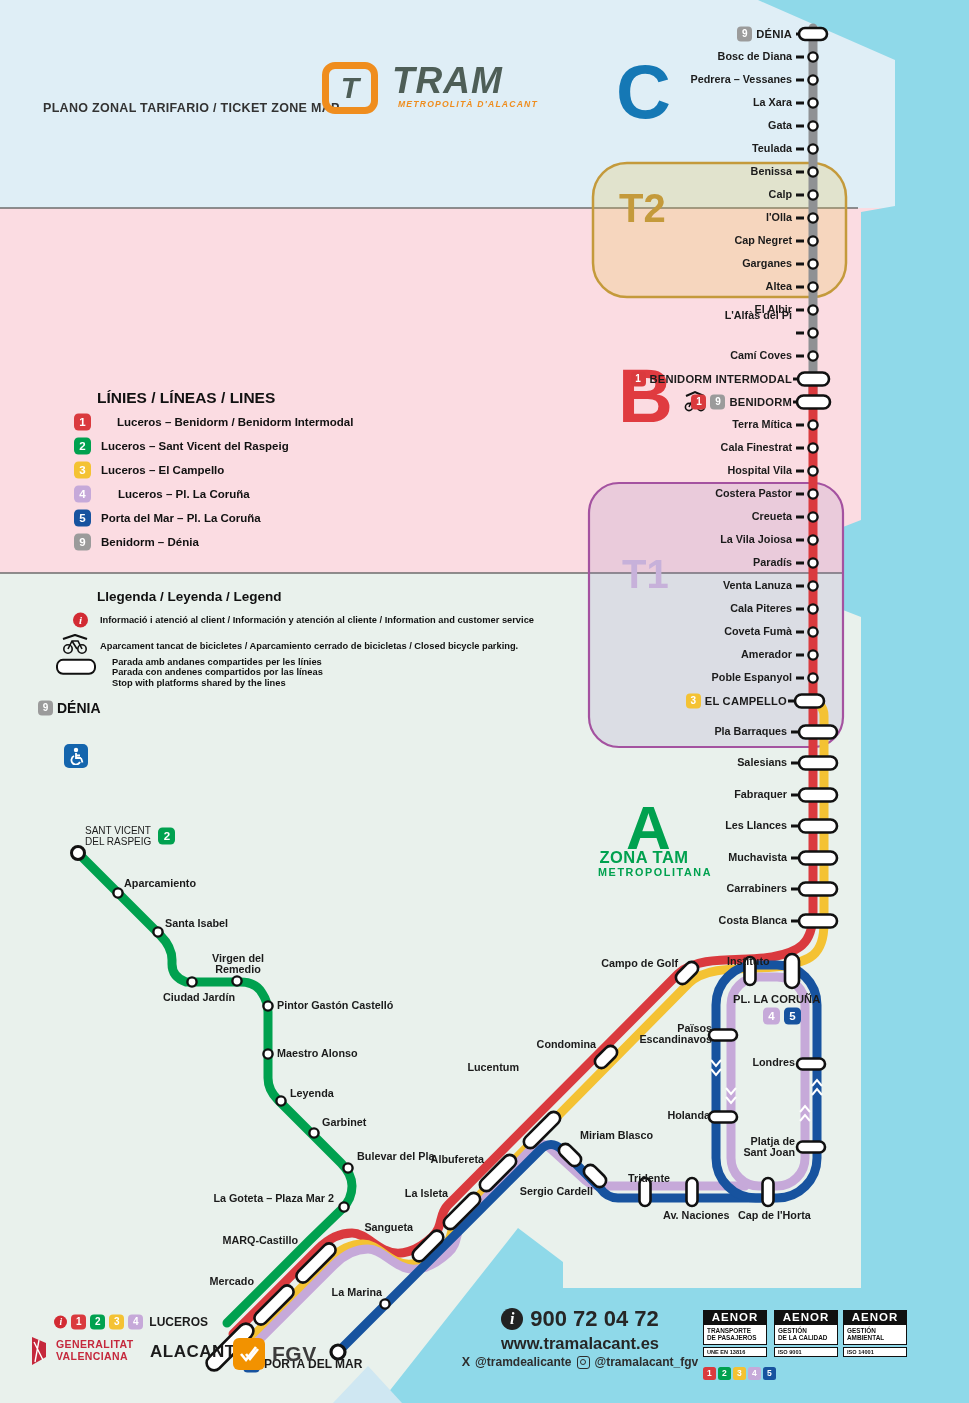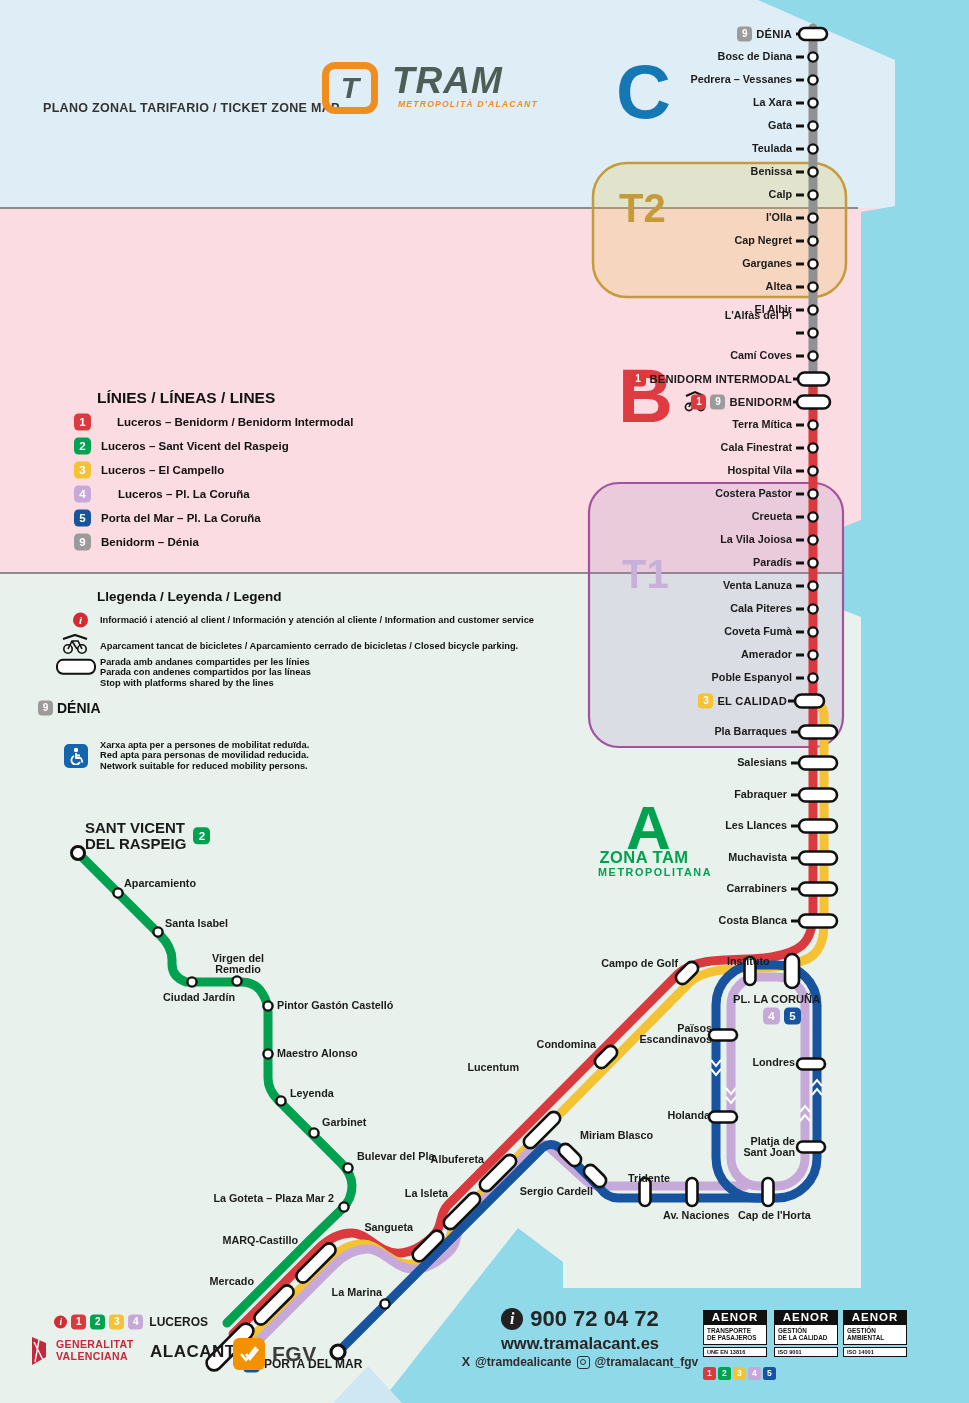--- a/index.html
+++ b/index.html
@@ -220,40 +220,37 @@
 <svg class="abs" style="left:60px;top:634px;" width="30" height="22">
   <g stroke="#111" stroke-width="1.6" fill="none">
     <circle cx="8" cy="15" r="4.2"></circle>
         <circle cx="22" cy="15" r="4.2"></circle>
     <path d="M8,15 L12,7 L18,7 L22,15 M12,7 L17,15"></path>
     <path d="M3,5 L15,1 L27,5" stroke-width="2.2"></path>
   </g>
 </svg>
 <div class="s legtext" style="left:100px;top:646px;">Aparcament tancat de bicicletes / Aparcamiento cerrado de bicicletas / Closed bicycle parking.</div>
 <div class="s" style="left:56px;top:668px;"><span class="oval" style="display:inline-block;"></span></div>
-<div class="s legtext pre" style="left:100px;top:673px;">Parada amb andanes compartides per les línies
+<div class="s legtext pre" style="left:112px;top:673px;">Parada amb andanes compartides per les línies
 Parada con andenes compartidos por las líneas
 Stop with platforms shared by the lines</div>
 <div class="s row" style="left:38px;top:708px;">
   <span class="bdg b9">9</span>
   <span style="font-weight:900;font-size:14px;color:#111;">DÉNIA</span>
 </div>
 <div class="s" style="left:64px;top:756px;">
   <span class="whl" style="width:24px;height:24px;">
     <svg width="18" height="18" viewBox="0 0 18 18">
       <circle cx="9" cy="3" r="2.2" fill="#fff"></circle>
       <path d="M9,6 L9,11 L14,11 M9,8.5 L13,8.5" stroke="#fff" stroke-width="1.8" fill="none"></path>
       <path d="M7,9 A4.5,4.5 0 1 0 13,15" stroke="#fff" stroke-width="1.8" fill="none"></path>
       <path d="M14,11 L15.5,15.5" stroke="#fff" stroke-width="1.8"></path>
     </svg>
   </span>
 </div>
-<div class="s legtext pre" style="left:100px;top:756px;">Xarxa apta per a persones de mobilitat reduïda.
-Red apta para personas de movilidad reducida.
-Network suitable for reduced mobility persons.</div>
 
 <div class="s vr row" style="top:34px;justify-content:flex-end;">
       <span class="bdg b9">9</span>
       <span class="maj">DÉNIA</span>
     </div>
 <div class="s vr" style="top:57px;">Bosc de Diana</div>
 <div class="s vr" style="top:80px;">Pedrera – Vessanes</div>
 <div class="s vr" style="top:103px;">La Xara</div>
 <div class="s vr" style="top:126px;">Gata</div>
 <div class="s vr" style="top:149px;">Teulada</div>
@@ -282,32 +279,32 @@
 <div class="s vr" style="top:517px;">Creueta</div>
 <div class="s vr" style="top:540px;">La Vila Joiosa</div>
 <div class="s vr" style="top:563px;">Paradís</div>
 <div class="s vr" style="top:586px;">Venta Lanuza</div>
 <div class="s vr" style="top:609px;">Cala Piteres</div>
 <div class="s vr" style="top:632px;">Coveta Fumà</div>
 <div class="s vr" style="top:655px;">Amerador</div>
 <div class="s vr" style="top:678px;">Poble Espanyol</div>
 <div class="s vr row" style="top:701px;right:182px;justify-content:flex-end;">
       <span class="bdg b3">3</span>
-      <span class="maj">EL CALIDAD</span>
+      <span class="maj">EL CAMPELLO</span>
     </div>
 <div class="s vr" style="top:732px;right:182px;">Pla Barraques</div>
 <div class="s vr" style="top:763px;right:182px;">Salesians</div>
 <div class="s vr" style="top:795px;right:182px;">Fabraquer</div>
 <div class="s vr" style="top:826px;right:182px;">Les Llances</div>
 <div class="s vr" style="top:858px;right:182px;">Muchavista</div>
 <div class="s vr" style="top:889px;right:182px;">Carrabiners</div>
 <div class="s vr" style="top:921px;right:182px;">Costa Blanca</div>
 
 <div class="s row" style="left:85px;top:836px;">
-  <span class="pre" style="font-weight:700;font-size:15px;">SANT VICENT
+  <span class="pre" style="font-weight:400;font-size:10px;">SANT VICENT
 DEL RASPEIG</span>
   <span class="bdg lg b2" style="margin-left:3px;">2</span>
 </div>
 <div class="s" style="left:124px;top:884px;">Aparcamiento</div>
 <div class="s" style="left:165px;top:924px;">Santa Isabel</div>
 <div class="s" style="left:163px;top:998px;">Ciudad Jardín</div>
 <div class="s pre" style="left:200px;top:964px;width:76px;text-align:center;">Virgen del
 Remedio</div>
 <div class="s" style="left:277px;top:1006px;">Pintor Gastón Castelló</div>
 <div class="s" style="left:277px;top:1054px;">Maestro Alonso</div>

